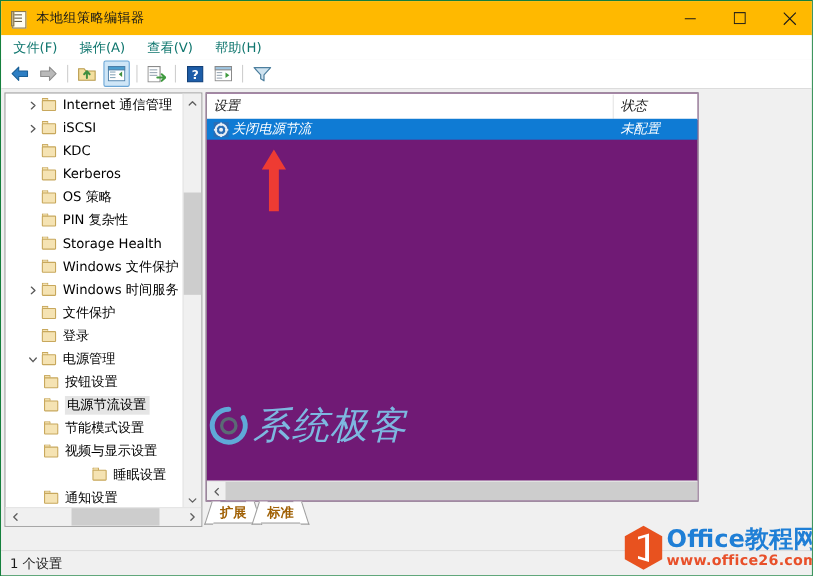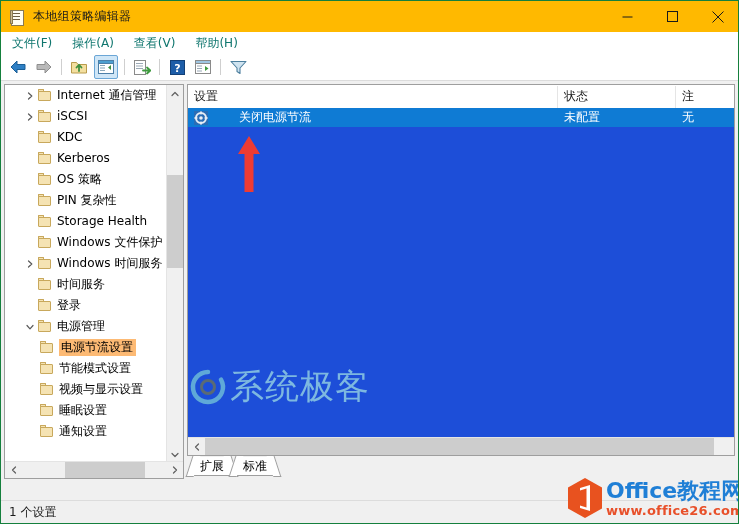--- a/index.html
+++ b/index.html
@@ -89,21 +89,21 @@
   }
   #tree {
     position: absolute; left: 0; top: 0; width: 166px; height: 378px;
     overflow: hidden;
   }
   .tree-row {
     height: 21px; display: flex; align-items: center; white-space: nowrap;
     font-size: 12px; color: #000; padding-left: 18px;
   }
   .tree-row.selected .tlabel {
-    background: #fdba74; padding: 1px 3px 1px 2px;
+    background: #e5e5e5; padding: 1px 3px 1px 2px;
   }
   .chev {
     width: 14px; height: 21px; display: flex; align-items: center; justify-content: center;
     flex: 0 0 14px;
   }
   .folder {
     width: 16px; height: 14px; position: relative; flex: 0 0 16px; margin-right: 4px;
   }
   .folder .f-back {
     position: absolute; left: 1px; top: 2px; width: 13px; height: 10px;
@@ -136,44 +136,45 @@
   .hsb-arrow {
     position: absolute; top: 0; width: 17px; height: 16px;
     display: flex; align-items: center; justify-content: center;
   }
   .hsb-thumb {
     position: absolute; top: 0; height: 16px; background: #cdcdcd;
   }
 
   
   #right-pane {
-    position: absolute; left: 186px; top: 3px; width: 548px; height: 372px;
-    background: #1d4ed8; border: 1px solid #9e9e9e; box-sizing: border-box;
+    position: absolute; left: 186px; top: 3px; width: 448px; height: 372px;
+    background: #701a75; border: 1px solid #9e9e9e; box-sizing: border-box;
     overflow: hidden;
+    font-style: italic;
   }
   #list-header {
     position: absolute; left: 0; top: 0; width: 546px; height: 23px;
     background: #ffffff; border-bottom: 1px solid #e0e0e0;
     display: flex; align-items: center;
   }
   .col-head {
     height: 22px; display: flex; align-items: center;
     font-size: 12px; color: #1a1a1a; padding-left: 6px;
     border-right: 1px solid #e5e5e5; box-sizing: border-box;
   }
   .col-head:last-child { border-right: none; }
   #list-body { position: absolute; left: 0; top: 23px; width: 546px; }
   .list-row {
     height: 19px; display: flex; align-items: center;
     font-size: 12px; color: #000;
   }
   .list-row.selected { background: #0f7bd4; color: #ffffff; }
   .row-cell {
     height: 19px; display: flex; align-items: center; overflow: hidden;
-    white-space: nowrap; padding-left: 6px; box-sizing: border-box; gap: 28px;
+    white-space: nowrap; padding-left: 6px; box-sizing: border-box;
   }
   .gear-icon {
     width: 14px; height: 14px; flex: 0 0 14px; margin-right: 3px;
     position: relative;
   }
   
   #rp-hsb {
     position: absolute; left: 0; bottom: 0; width: 546px; height: 17px;
     background: #f0f0f0; border-top: 1px solid #e4e4e4;
   }
@@ -184,27 +185,28 @@
     position: absolute; left: 0; top: 0; width: 17px; height: 17px;
     display: flex; align-items: center; justify-content: center;
   }
 
   
   #tabs {
     position: absolute; left: 186px; top: 376px; height: 20px;
     display: flex; align-items: flex-start;
   }
   .tab {
-    position: relative; height: 19px; font-size: 12px; color: #000000;
+    position: relative; height: 19px; font-size: 12px; color: #a16207;
     display: flex; align-items: center; padding: 0 6px;
     background: #ffffff;
     border: 1px solid #9e9e9e; border-top: none;
     box-sizing: border-box;
     transform: skewX(0deg);
     margin-right: -1px;
+    font-weight: bold;
   }
   .tab::before, .tab::after {
     content: ""; position: absolute; top: -1px; width: 7px; height: 20px;
     background: #ffffff;
   }
   .tab::before { left: -5px; border-left: 1px solid #9e9e9e; transform: skewX(-18deg); border-bottom: 1px solid #9e9e9e; }
   .tab::after  { right: -5px; border-right: 1px solid #9e9e9e; transform: skewX(18deg); border-bottom: 1px solid #9e9e9e; }
   .tab span { position: relative; z-index: 2; }
 
   
@@ -463,21 +465,21 @@
             </div>
           <div class="tlabel">Windows 时间服务</div>
         </div>
 
         <div class="tree-row">
           <div class="chev"></div>
           <div class="folder">
               <div class="f-tab"></div>
               <div class="f-back"></div>
             </div>
-          <div class="tlabel">时间服务</div>
+          <div class="tlabel">文件保护</div>
         </div>
 
         <div class="tree-row">
           <div class="chev"></div>
           <div class="folder">
               <div class="f-tab"></div>
               <div class="f-back"></div>
             </div>
           <div class="tlabel">登录</div>
         </div>
@@ -488,20 +490,28 @@
                 <path d="M1 2.5 L4 5.8 L7 2.5" fill="none" stroke="#595959" stroke-width="1.2" stroke-linecap="round" stroke-linejoin="round"></path>
               </svg>
           </div>
           <div class="folder">
               <div class="f-tab"></div>
               <div class="f-back"></div>
             </div>
           <div class="tlabel">电源管理</div>
         </div>
 
+        <div class="tree-row" style="padding-left:20px;">
+          <div class="chev"></div>
+          <div class="folder">
+              <div class="f-tab"></div>
+              <div class="f-back"></div>
+            </div>
+          <div class="tlabel">按钮设置</div>
+        </div>
 
         <div class="tree-row selected" style="padding-left:20px;">
           <div class="chev"></div>
           <div class="folder">
               <div class="f-tab"></div>
               <div class="f-back"></div>
             </div>
           <div class="tlabel">电源节流设置</div>
         </div>
 
@@ -516,21 +526,21 @@
 
         <div class="tree-row" style="padding-left:20px;">
           <div class="chev"></div>
           <div class="folder">
               <div class="f-tab"></div>
               <div class="f-back"></div>
             </div>
           <div class="tlabel">视频与显示设置</div>
         </div>
 
-        <div class="tree-row" style="padding-left:20px;">
+        <div class="tree-row" style="padding-left:20px;margin-left:44px;">
           <div class="chev"></div>
           <div class="folder">
               <div class="f-tab"></div>
               <div class="f-back"></div>
             </div>
           <div class="tlabel">睡眠设置</div>
         </div>
 
         <div class="tree-row" style="padding-left:20px;">
           <div class="chev"></div>

